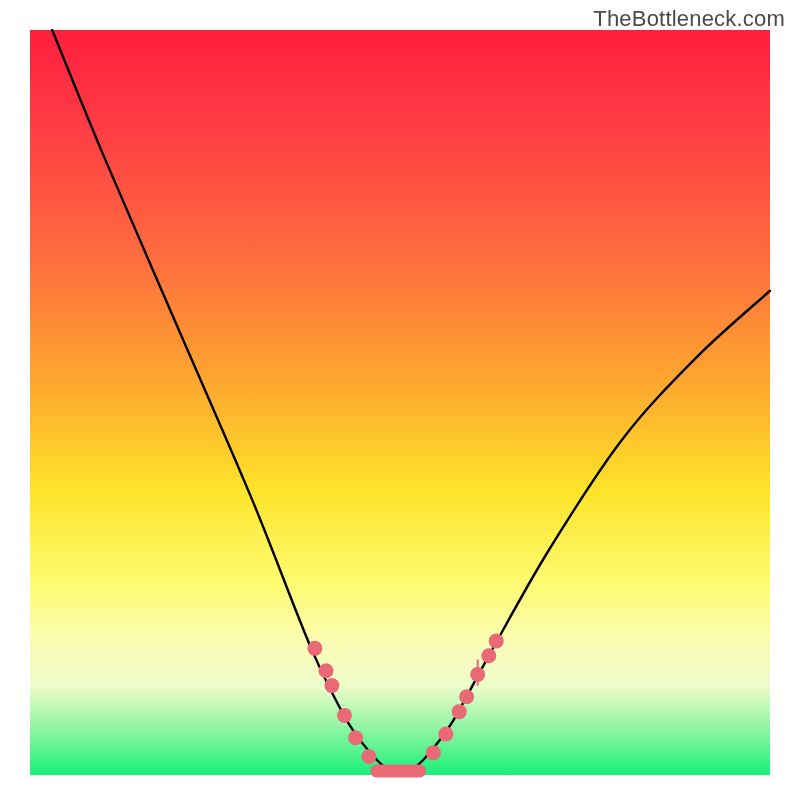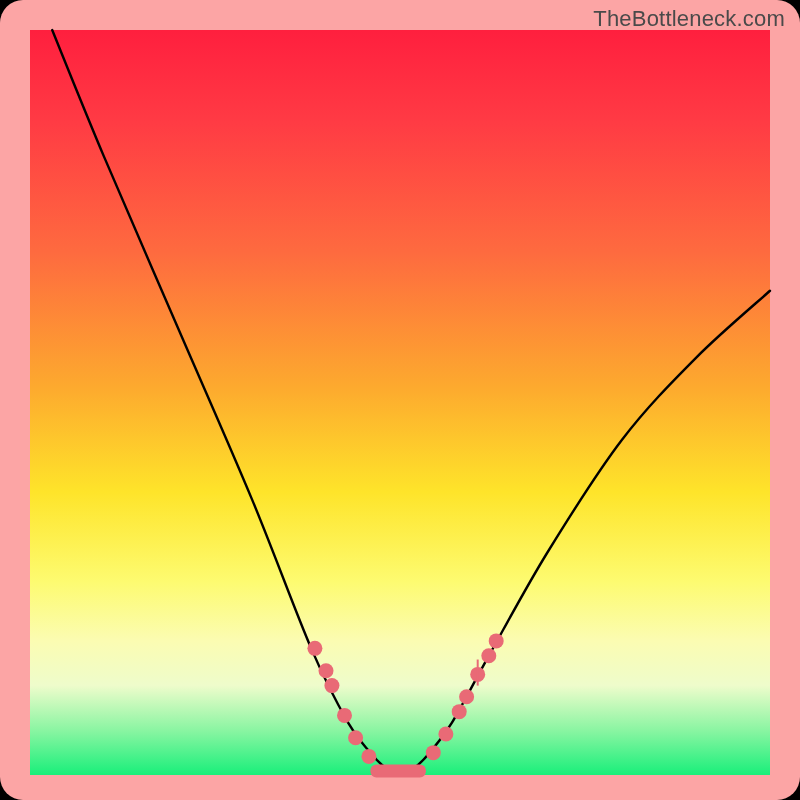--- a/index.html
+++ b/index.html
@@ -10,22 +10,21 @@
     overflow: hidden;
     background: #000;
     font-family: Arial, Helvetica, sans-serif;
   }
   .frame {
     position: absolute;
     left: 0;
     top: 0;
     width: 800px;
     height: 800px;
-    background: #fca5a5;
-    border-radius: 23px;
+    background: #ffffff;
   }
   .plot {
     position: absolute;
     left: 30px;
     top: 30px;
     width: 740px;
     height: 745px;
     
     background: linear-gradient(
       to bottom,

